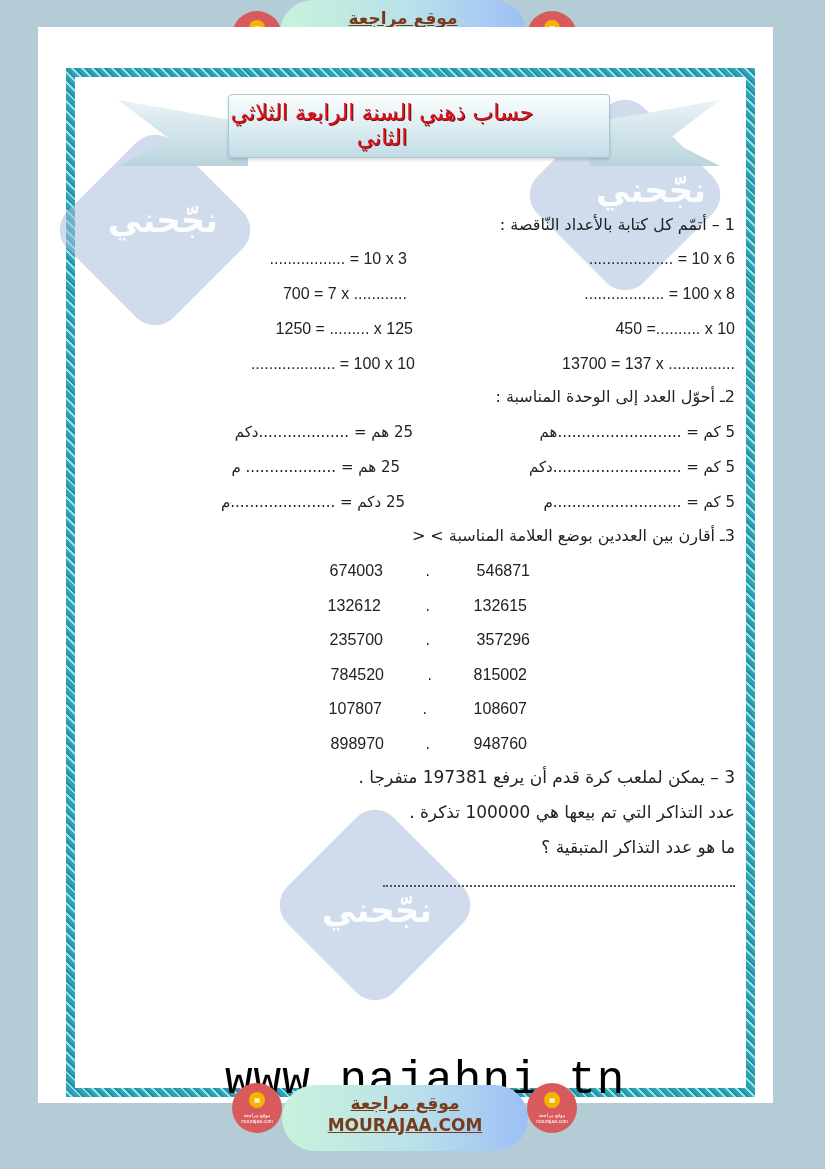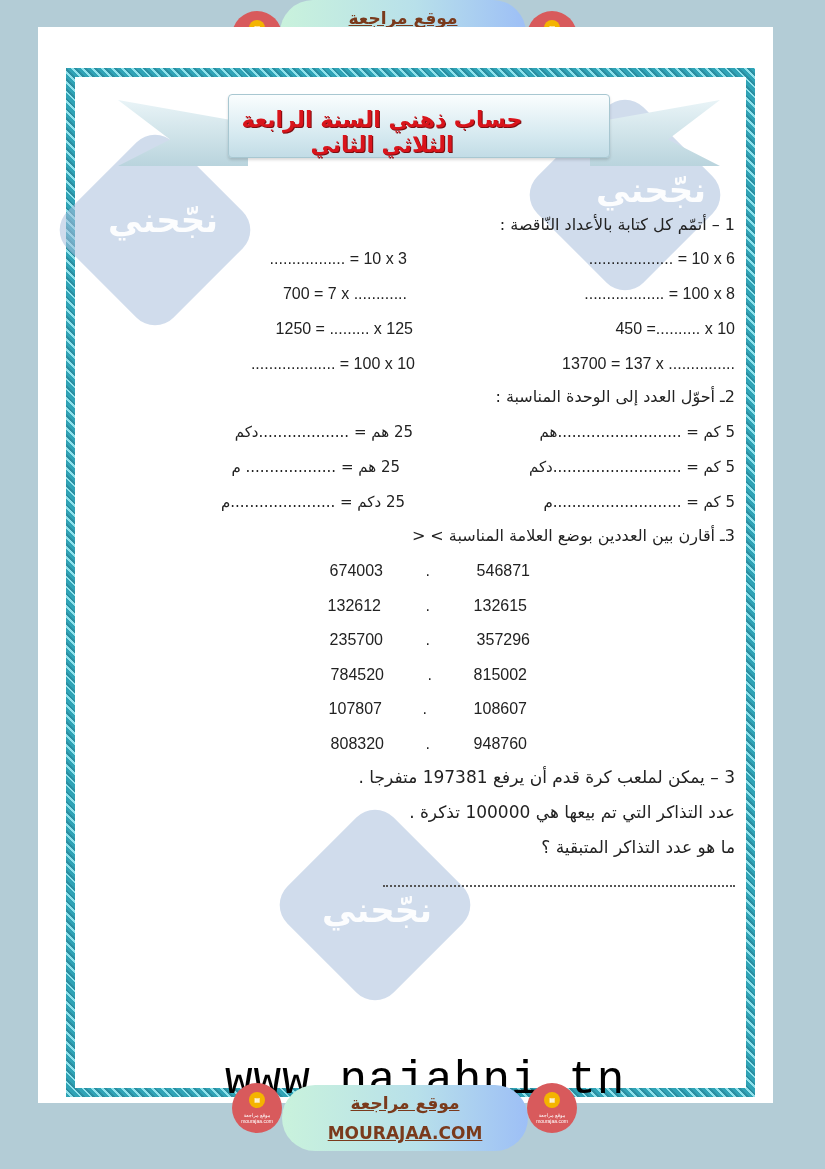--- a/index.html
+++ b/index.html
@@ -15,27 +15,27 @@
   .wm-text{position:absolute;color:#fff;font-size:34px;font-weight:bold;font-family:"DejaVu Sans",sans-serif;opacity:.95;}
   .wm-site{position:absolute;left:225px;top:1055px;font-family:Liberation Mono, monospace;font-size:46px;color:#000000;letter-spacing:1px;}
 
   
   .ribbon-wing{position:absolute;top:100px;height:66px;width:130px;background:linear-gradient(#e9f4f7,#b9d4dd);}
   .ribbon-wing.left{left:118px;clip-path:polygon(0 0,100% 35%,100% 100%,0 100%,40% 60%);}
   .ribbon-wing.right{left:590px;clip-path:polygon(100% 0,0 35%,0 100%,100% 100%,60% 60%);}
   .ribbon{position:absolute;left:228px;top:94px;width:380px;height:62px;border-radius:4px;
     background:linear-gradient(#fafdfe,#d8ebf1 60%,#c2dce6);border:1px solid #a8c7d1;box-shadow:0 2px 3px rgba(0,0,0,.15);}
   .ribbon-title{position:absolute;left:228px;top:100px;width:308px;text-align:center;direction:rtl;
-    font-family:"DejaVu Sans",sans-serif;font-weight:bold;font-size:22px;color:#d9141b;text-shadow:1px 1px 0 #7a0d10;margin-top:7px;}
+    font-family:"DejaVu Sans",sans-serif;font-weight:normal;font-size:22px;color:#d9141b;text-shadow:1px 1px 0 #7a0d10;}
 
   
   .pill{position:absolute;width:246px;height:66px;border-radius:34px;
     background:linear-gradient(90deg,#c9f2dc,#b8e0ea 55%,#9dbff6);text-align:center;}
   .pill .ar{display:block;margin-top:8px;font-family:"DejaVu Sans",sans-serif;font-weight:bold;font-size:17px;color:#7a3a1c;text-decoration:underline;direction:rtl;}
-  .pill .en{display:block;font-family:"DejaVu Sans",sans-serif;font-weight:bold;font-size:17px;color:#7a3a1c;text-decoration:underline;margin-top:10px;}
+  .pill .en{display:block;font-family:"DejaVu Sans",sans-serif;font-weight:bold;font-size:17px;color:#7a3a1c;text-decoration:underline;margin-top:2px;}
   .badge{position:absolute;width:50px;height:50px;border-radius:50%;background:#d85a5c;}
   .badge .dot{position:absolute;left:17px;top:9px;width:16px;height:16px;border-radius:50%;background:#f4b400;color:#fff;font-size:6px;line-height:16px;text-align:center;font-weight:bold;}
   .badge .cap{position:absolute;left:0;top:29px;width:50px;text-align:center;font-size:5px;line-height:6px;color:#fff;}
 
   
   .content{position:absolute;left:200px;top:210px;width:535px;direction:rtl;color:#222;}
   .q{position:absolute;right:0;font-size:16px;font-family:"DejaVu Sans",sans-serif;white-space:nowrap;}
   .row{position:absolute;right:0;width:535px;height:24px;font-size:16px;}
   .cell{position:absolute;white-space:nowrap;direction:ltr;}
   .cell.rtl{direction:rtl;font-family:"DejaVu Sans",sans-serif;font-size:15px;}
@@ -131,21 +131,21 @@
     <span class="cmp" style="right:351px;">784520</span>
   </div>
   <div class="row" style="top:490px;">
     <span class="cmp" style="right:208px;">108607</span>
     <span class="cmp" style="right:308px;">.</span>
     <span class="cmp" style="right:353px;">107807</span>
   </div>
   <div class="row" style="top:525px;">
     <span class="cmp" style="right:208px;">948760</span>
     <span class="cmp" style="right:305px;">.</span>
-    <span class="cmp" style="right:351px;">808320</span>
+    <span class="cmp" style="right:351px;">898970</span>
   </div>
 
   <div class="para" style="top:557px;">3 –  يمكن لملعب كرة قدم أن يرفع 197381 متفرجا .</div>
   <div class="para" style="top:592px;margin-left:8px;">عدد التذاكر التي تم بيعها هي 100000 تذكرة .</div>
   <div class="para" style="top:627px;">ما هو عدد التذاكر المتبقية ؟</div>
   <div class="answer-line"></div>
 </div>
 
 <div class="badge" style="left:232px;top:1083px;">
   <span class="dot">▤</span>

